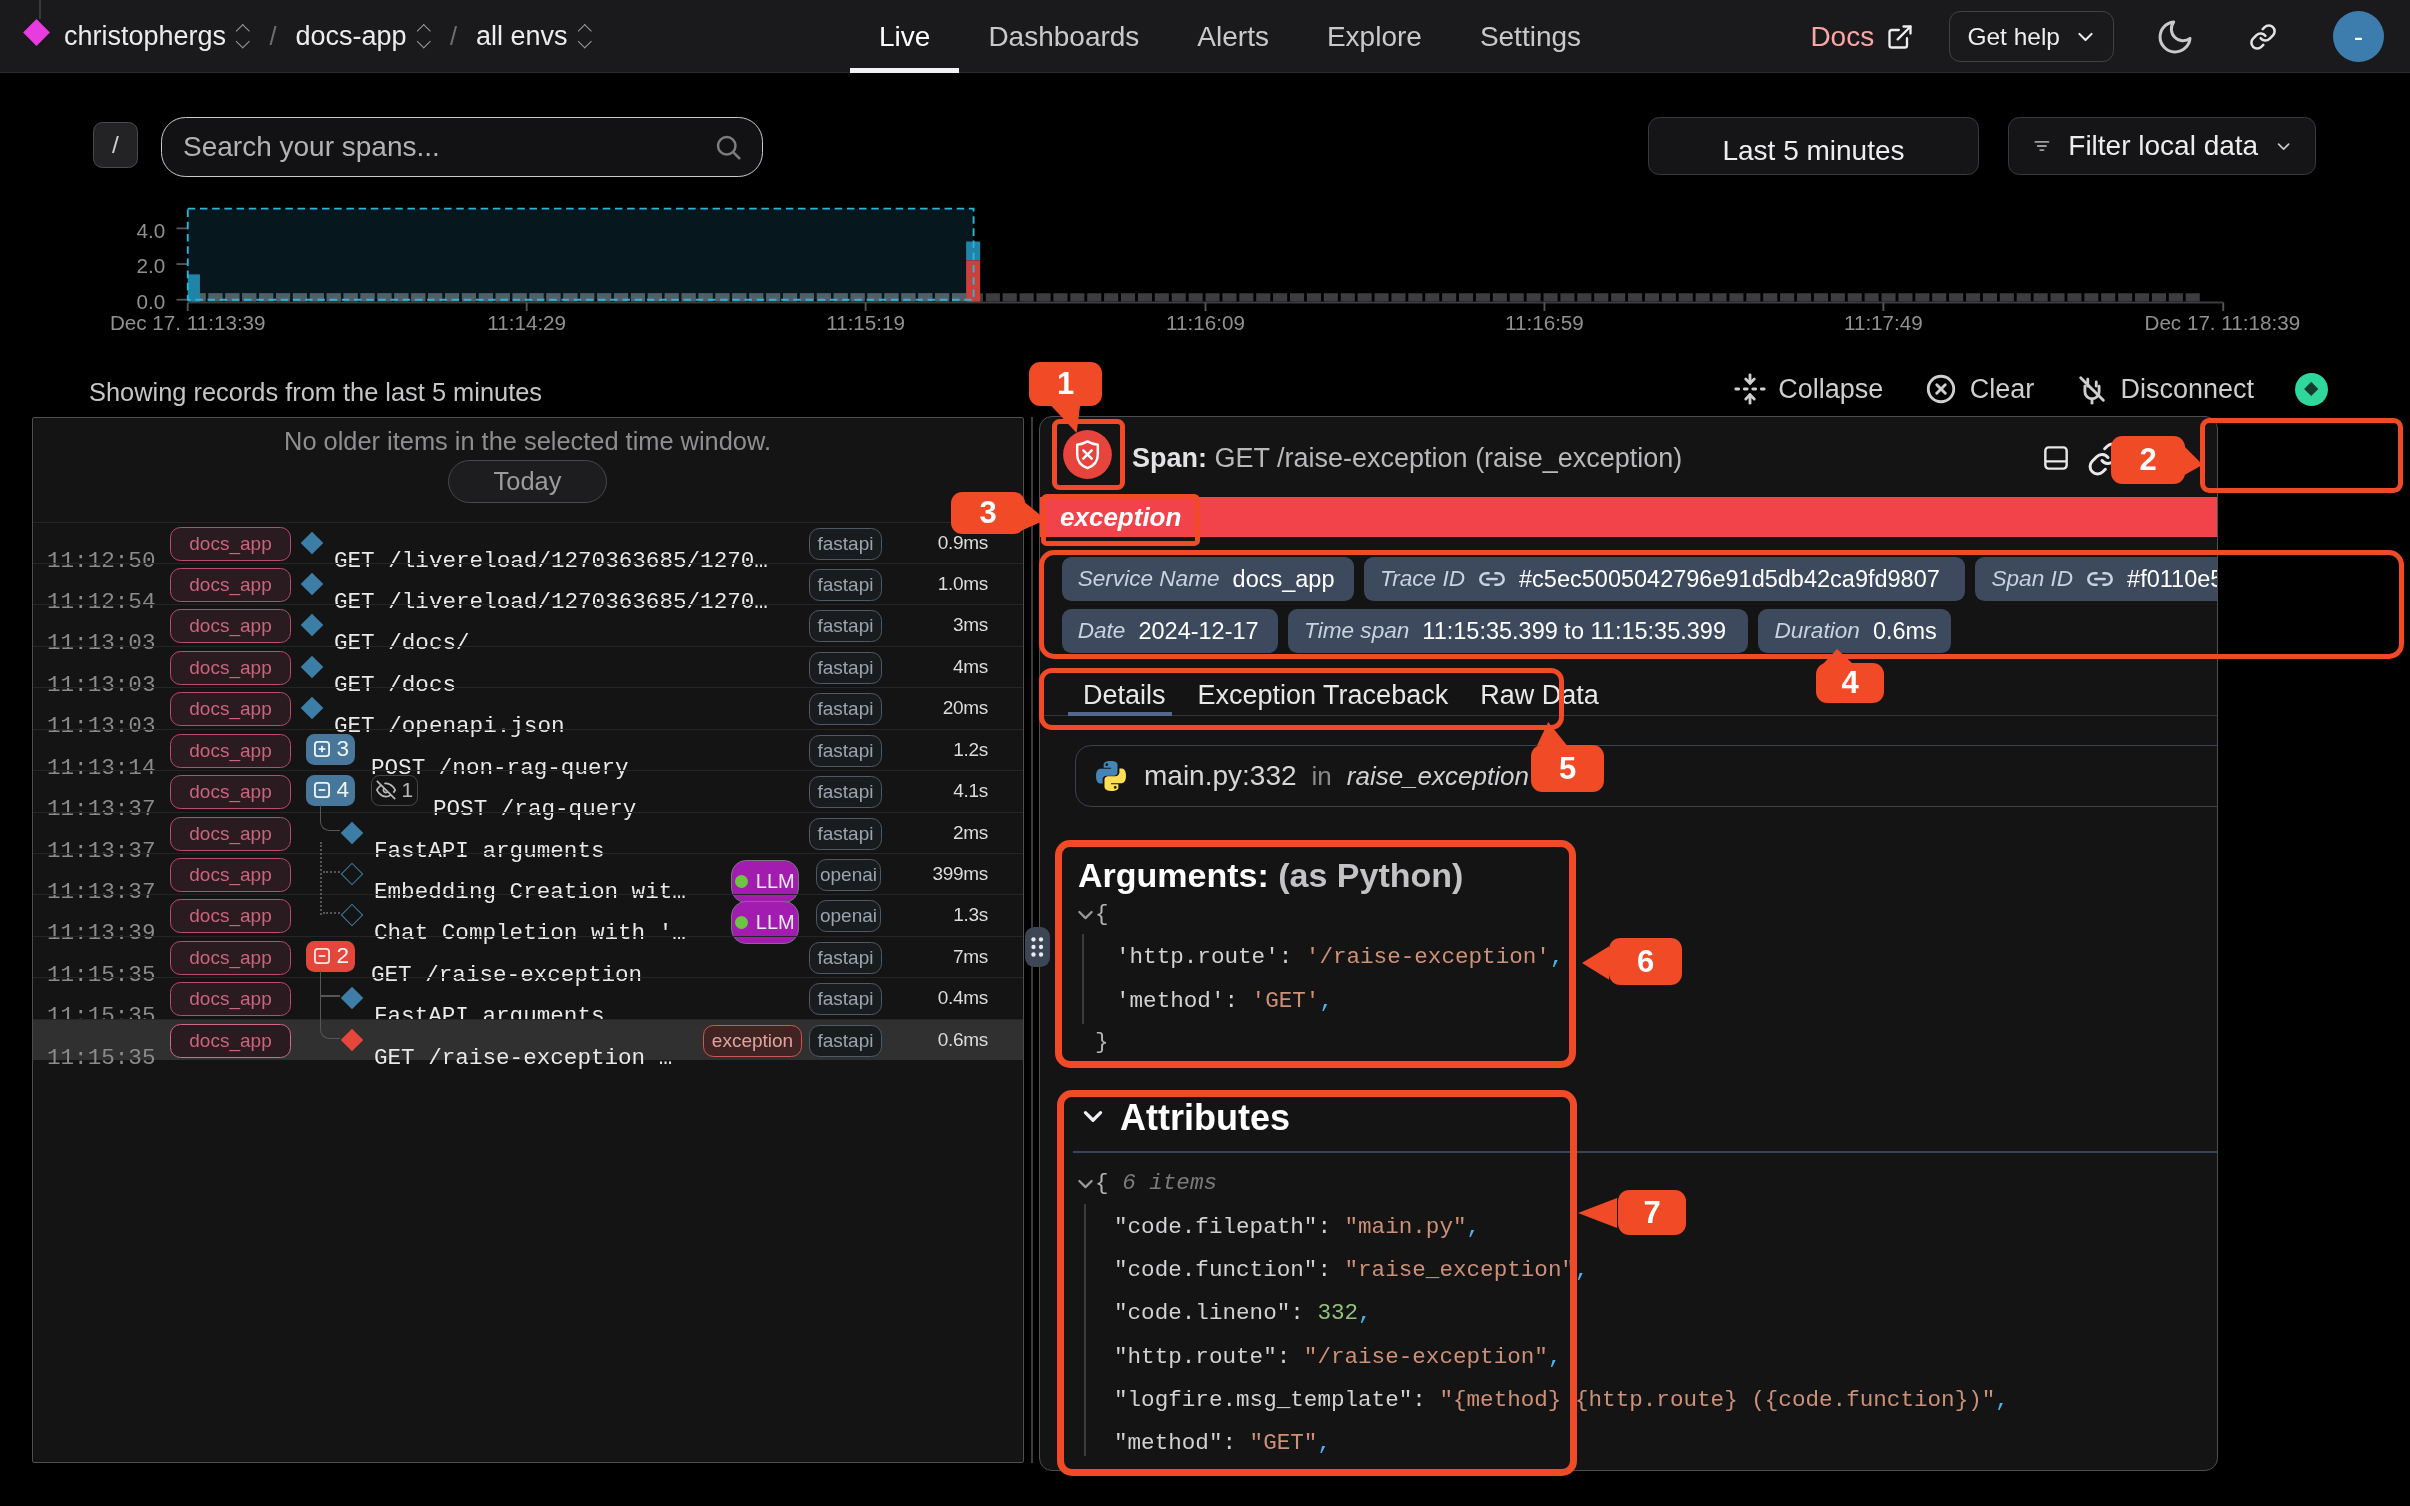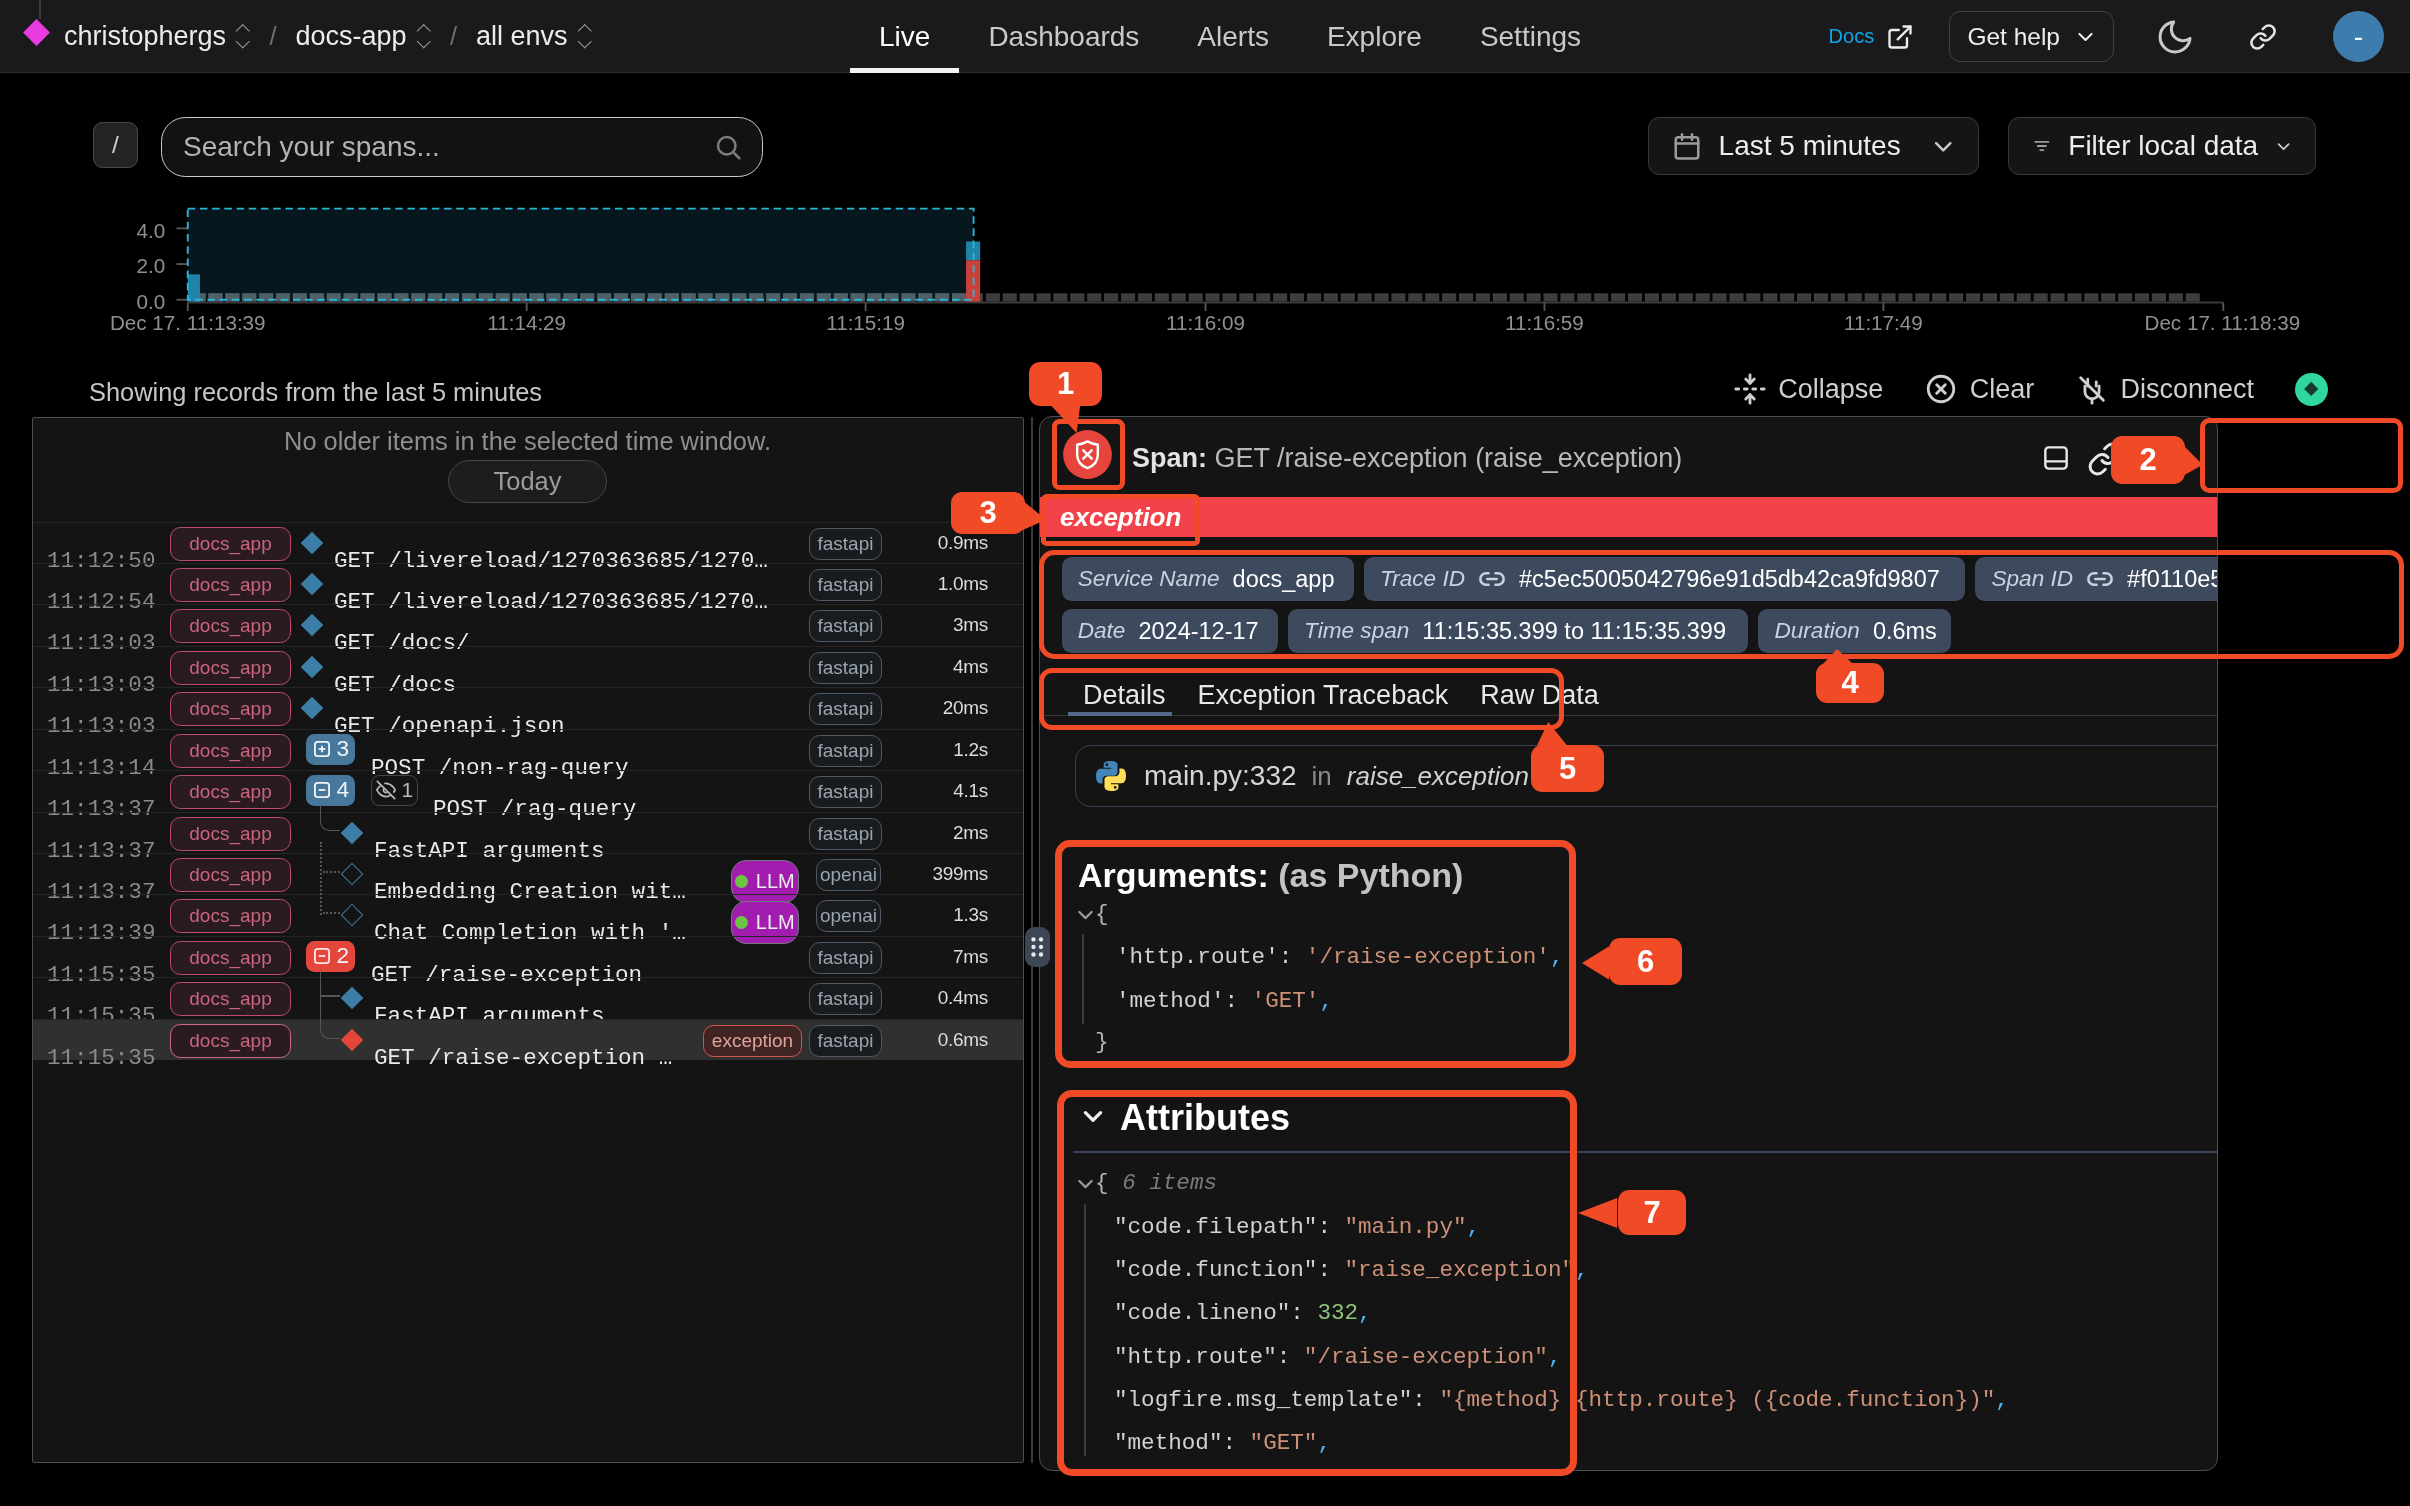--- a/index.html
+++ b/index.html
@@ -111,21 +111,21 @@
       <span class="sorter"></span>
   </div>
   <div id="tabs">
     <div class="tab active">Live</div>
     <div class="tab">Dashboards</div>
     <div class="tab">Alerts</div>
     <div class="tab">Explore</div>
     <div class="tab">Settings</div>
   </div>
   <div id="nav-right">
-    <span style="font-size:20px;color:#0ea5e9;margin-left:32px;">Docs</span>
+    <span style="font-size:28px;color:#fca5a5;margin-left:32px;">Docs</span>
     <svg style="margin-left:12.2px" width="28" height="28" viewBox="0 0 24 24" fill="none" stroke="#ededed" stroke-width="2" stroke-linecap="round" stroke-linejoin="round">
         <path d="M18 13v6a2 2 0 0 1-2 2H5a2 2 0 0 1-2-2V8a2 2 0 0 1 2-2h6"></path>
         <polyline points="15 3 21 3 21 9"></polyline>
         <line x1="10" y1="14" x2="21" y2="3"></line>
       </svg>
     <div style="margin-left:35px;height:51px;border:1.9px solid #424246;border-radius:11.3px;display:flex;align-items:center;padding:0 17px;gap:15px;">
       <span style="font-size:24.5px;color:#ededed;">Get help</span>
       <svg width="21" height="21" viewBox="0 0 24 24" fill="none" stroke="#ededed" stroke-width="2.4" stroke-linecap="round" stroke-linejoin="round">
           <polyline points="5 9 12 16 19 9"></polyline>
         </svg>
@@ -143,21 +143,21 @@
 
 <div id="kbd">/</div>
 <div id="search">
     <span class="ph">Search your spans...</span>
   <svg style="position:absolute;right:19px;top:14px" width="30" height="30" viewBox="0 0 24 24" fill="none" stroke="#7c7c7e" stroke-width="2" stroke-linecap="round">
       <circle cx="11" cy="11" r="7"></circle>
       <line x1="16.5" y1="16.5" x2="21" y2="21"></line>
     </svg>
 </div>
 
-<div class="selbtn" style="left:1648px;width:331px;padding:0 22.6px;gap:17px;">
+<div class="selbtn" style="left:1648px;width:331px;padding:0 22.6px;gap:17px;flex-direction:column;">
   <svg width="30" height="30" viewBox="0 0 24 24" fill="none" stroke="#9c9c9e" stroke-width="2" stroke-linecap="round" stroke-linejoin="round">
       <rect x="3" y="5" width="18" height="17" rx="2"></rect>
       <line x1="8" y1="2.5" x2="8" y2="7"></line>
       <line x1="16" y1="2.5" x2="16" y2="7"></line>
       <line x1="3" y1="10" x2="21" y2="10"></line>
     </svg>
   <span>Last 5 minutes</span>
   <svg style="margin-left:auto" width="24.5" height="24.5" viewBox="0 0 24 24" fill="none" stroke="#c9c9cb" stroke-width="2.4" stroke-linecap="round" stroke-linejoin="round">
       <polyline points="5 9 12 16 19 9"></polyline>
     </svg>

